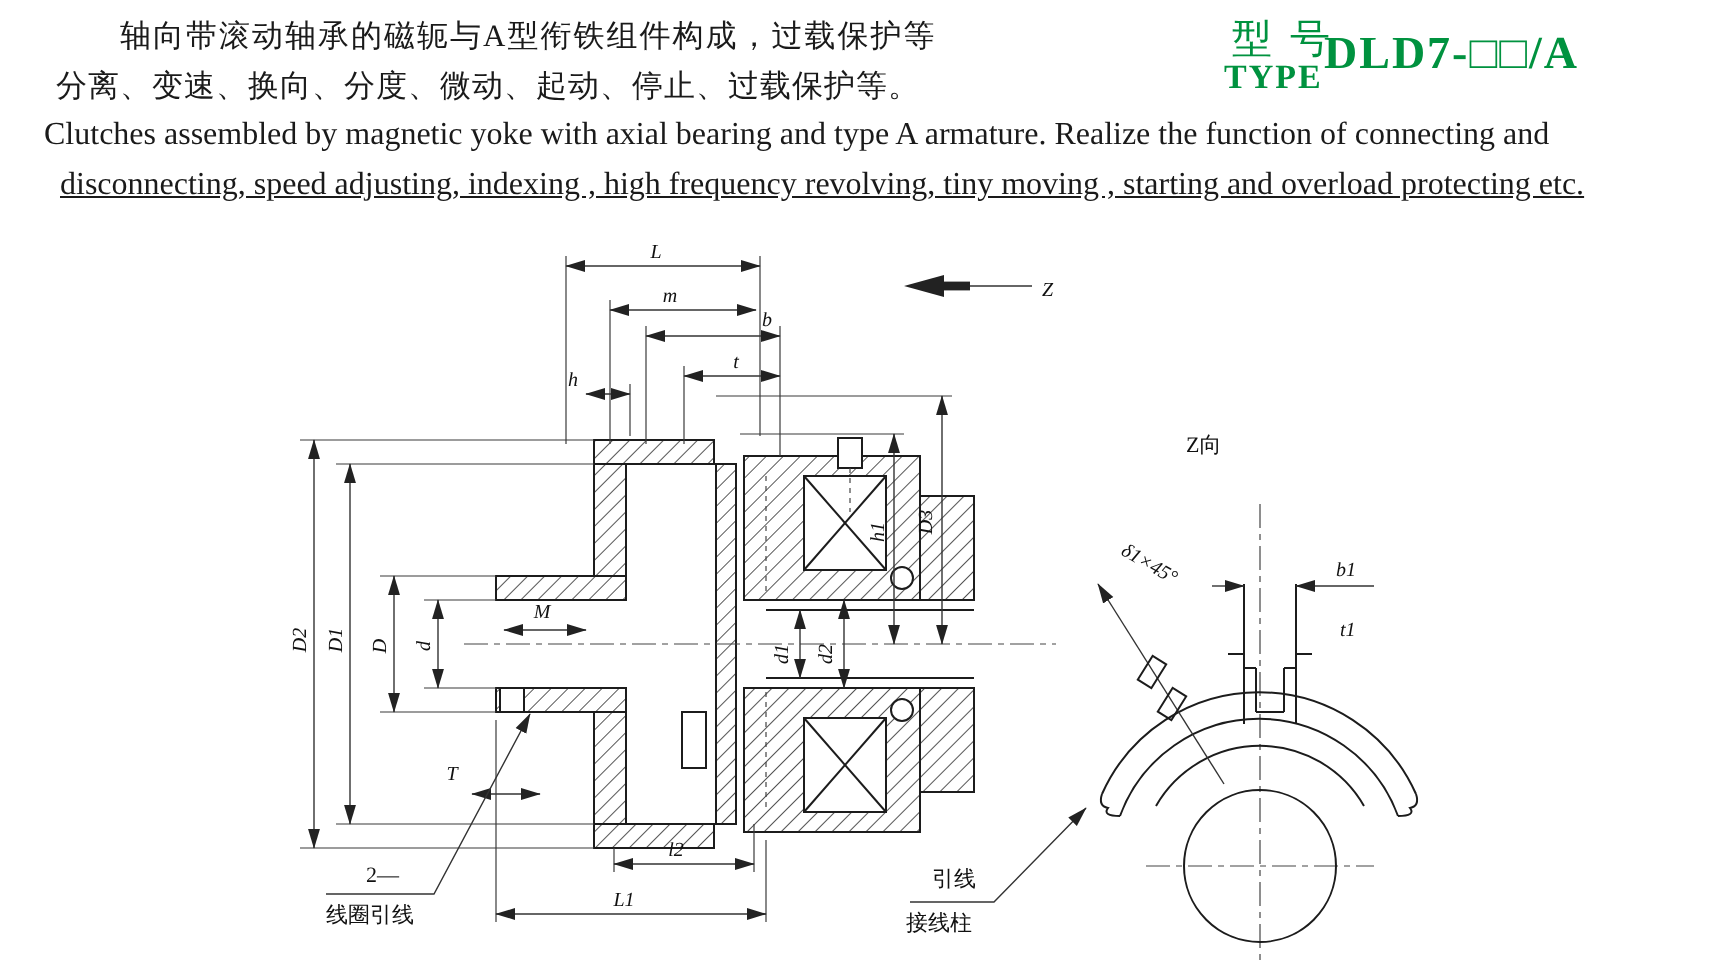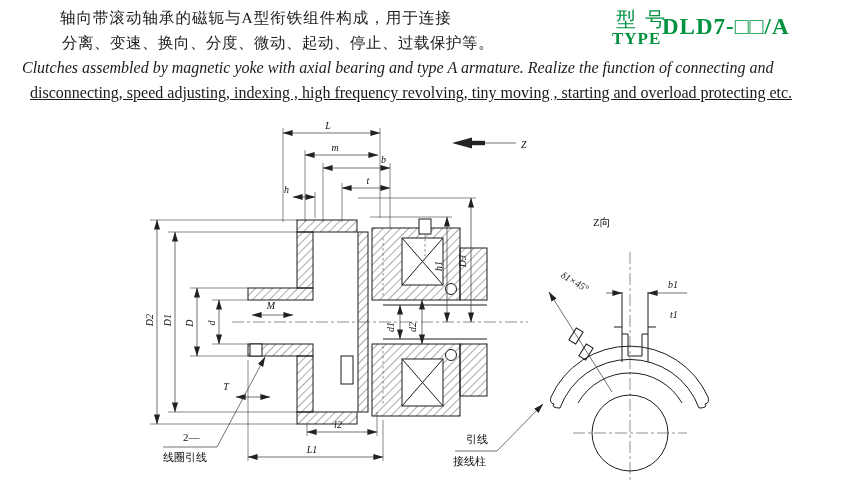--- a/index.html
+++ b/index.html
@@ -4,41 +4,41 @@
 <style>
   html,body{margin:0;padding:0;}
   body{
     width:859px;height:486px;position:relative;overflow:hidden;
     background:#ffffff;
     font-family:"Liberation Serif","DejaVu Serif",serif;
     color:#1a1a1a;
   }
   .abs{position:absolute;white-space:nowrap;}
   #cn1{left:60px;top:8px;font-size:15.5px;letter-spacing:1px;}
-  #cn2{left:28px;top:33px;font-size:15.5px;letter-spacing:0.5px;margin-left:34px;}
-  #en1{left:22px;top:59px;font-size:16px;font-style:italic;}
+  #cn2{left:28px;top:33px;font-size:15.5px;letter-spacing:0.5px;}
+  #en1{left:22px;top:59px;font-size:16px;}
   #en2{left:30px;top:84px;font-size:16px;text-decoration:underline;}
   #type-cn{left:616px;top:6px;font-size:20px;font-weight:normal;letter-spacing:9px;color:var(--accent,#00923F);}
   #type-en{left:612px;top:29px;font-size:17px;font-weight:bold;color:var(--accent,#00923F);letter-spacing:1px;}
   #model{left:662px;top:14px;font-size:23px;font-weight:bold;color:var(--accent,#00923F);letter-spacing:1px;}
   svg{position:absolute;left:0;top:106px;}
   .part{fill:none;stroke:#1c1c1c;stroke-width:1;}
   .hat{fill:url(#h45);stroke:#1c1c1c;stroke-width:1;}
   .wht{fill:#ffffff;stroke:#1c1c1c;stroke-width:1;}
   .dim{fill:none;stroke:#333;stroke-width:0.7;}
   .thin{fill:none;stroke:#3a3a3a;stroke-width:0.6;}
   .cl{fill:none;stroke:#444;stroke-width:0.6;stroke-dasharray:12 3 3 3;}
   .dsh{fill:none;stroke:#444;stroke-width:0.6;stroke-dasharray:2.5 2.5;}
   .dt{font:italic 10px "Liberation Serif",serif;fill:#111;}
   .dtc{font:11px "Liberation Serif",serif;fill:#111;}
 </style>
 </head>
 <body>
 
-<div class="abs" id="cn1">轴向带滚动轴承的磁轭与A型衔铁组件构成，用于连接</div>
+<div class="abs" id="cn1">轴向带滚动轴承的磁轭与A型衔铁组件构成，过载保护等</div>
 <div class="abs" id="cn2">分离、变速、换向、分度、微动、起动、停止、过载保护等。</div>
 <div class="abs" id="en1">Clutches assembled by magnetic yoke with axial bearing and type A armature. Realize the function of connecting and</div>
 <div class="abs" id="en2">disconnecting, speed adjusting, indexing , high frequency revolving, tiny moving , starting and overload protecting etc.</div>
 <div class="abs" id="type-cn">型号</div>
 <div class="abs" id="type-en">TYPE</div>
 <div class="abs" id="model">DLD7-□□/A</div>
 
 <svg width="859" height="380" viewBox="0 106 859 380">
   <defs>
     <pattern id="h45" patternUnits="userSpaceOnUse" width="6" height="6" patternTransform="rotate(45)">

